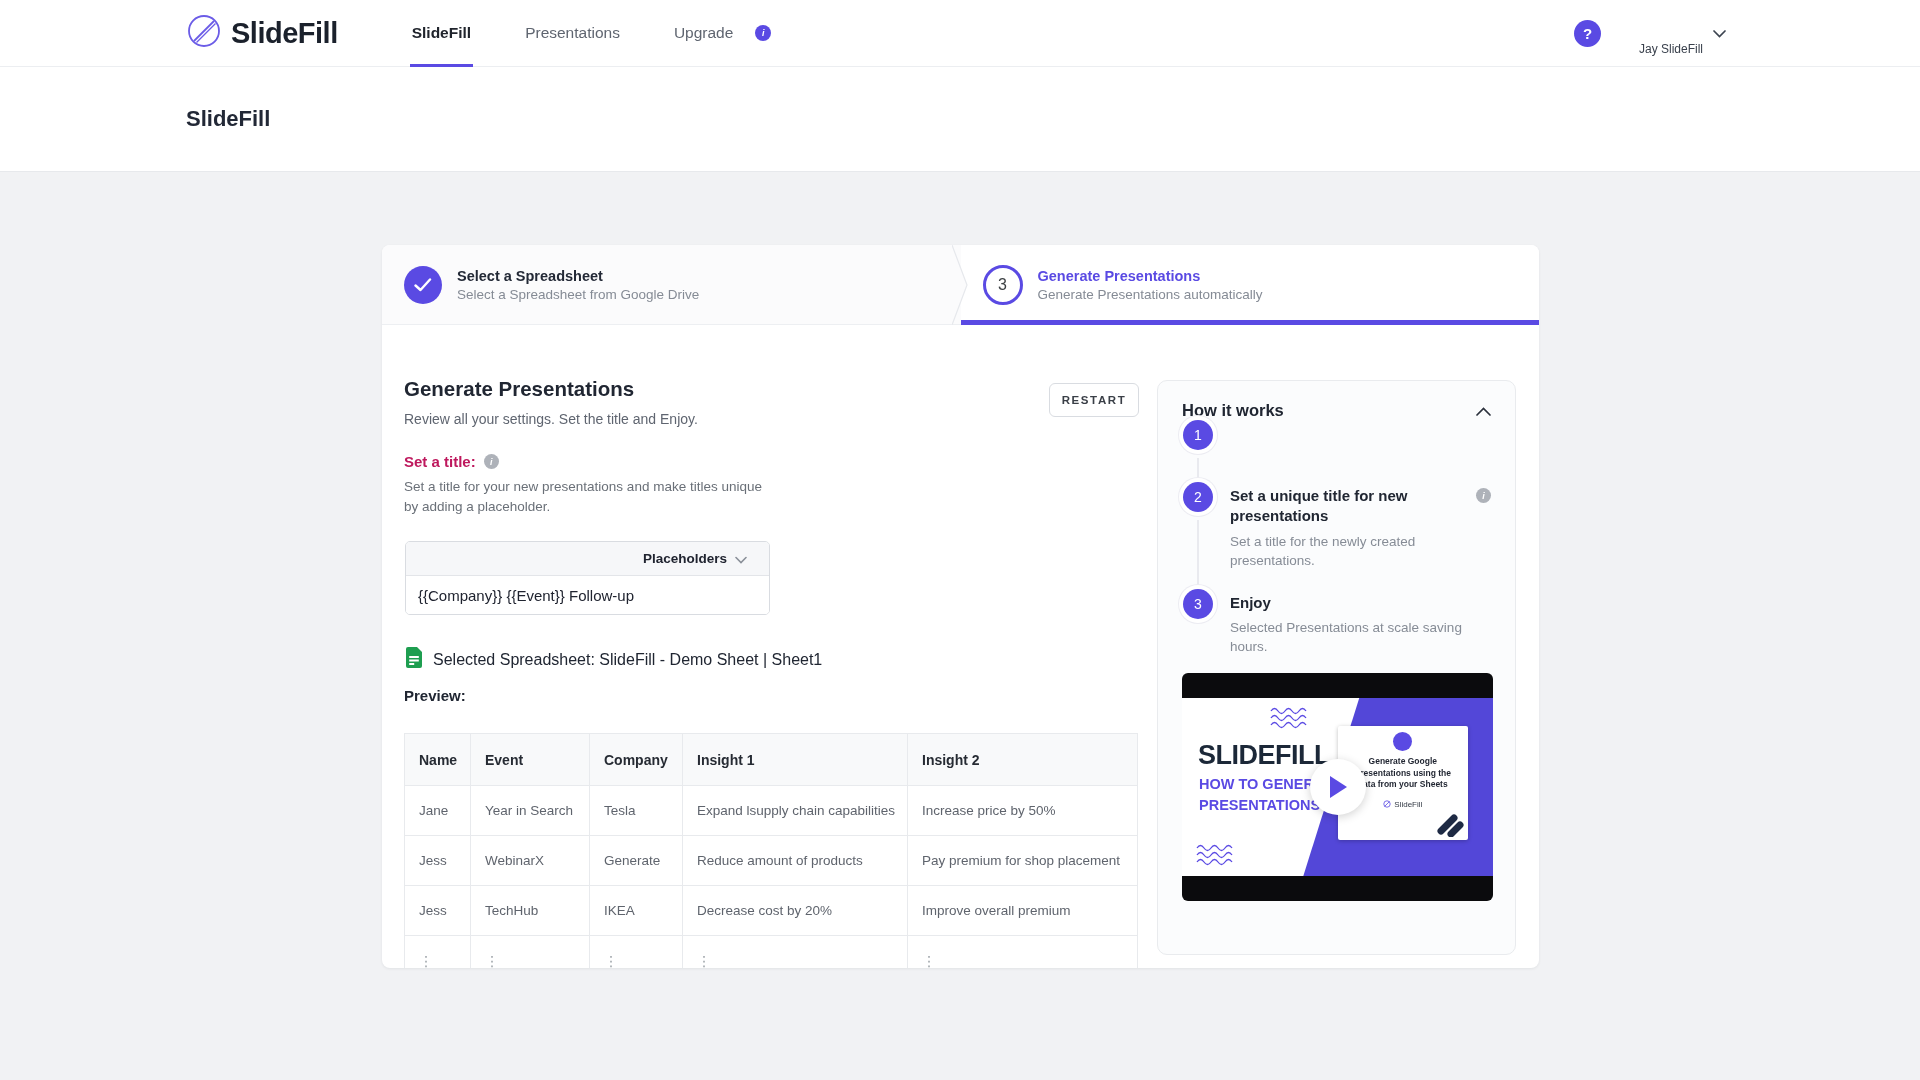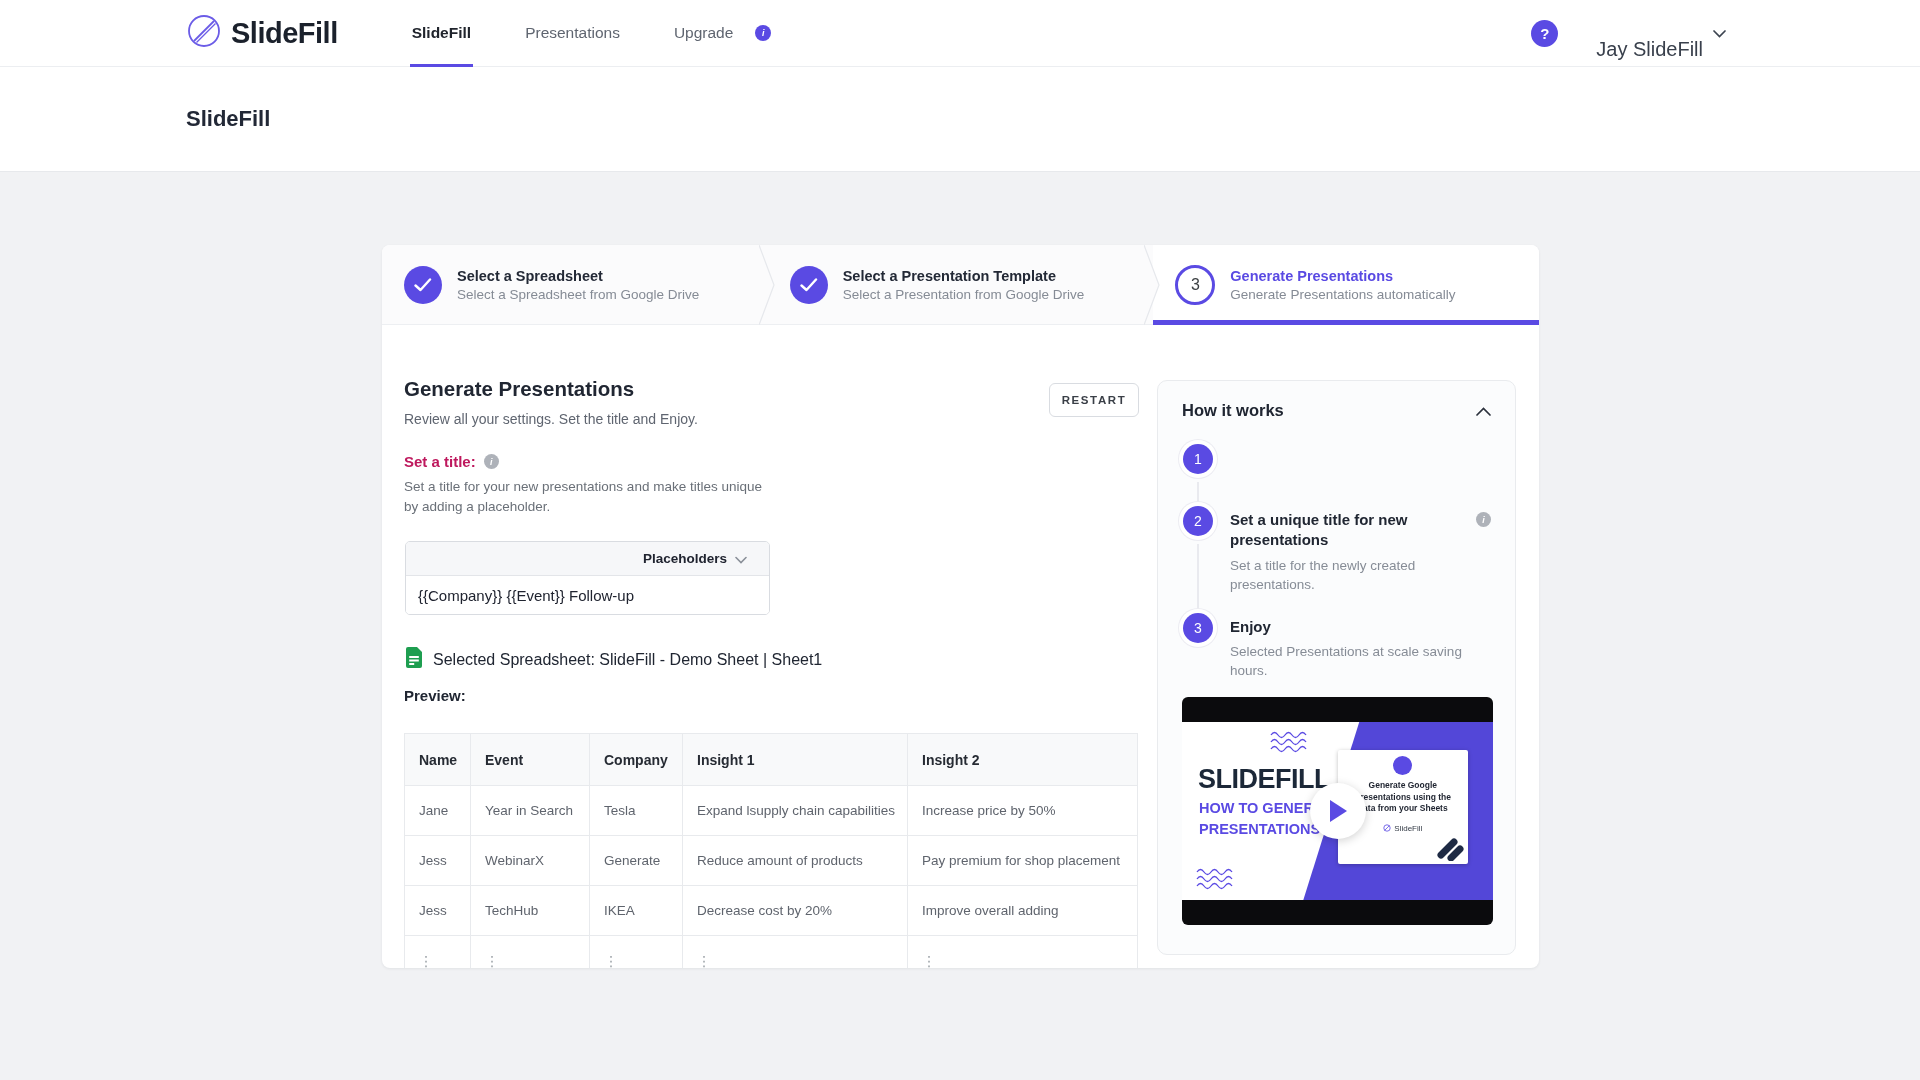--- a/index.html
+++ b/index.html
@@ -33,21 +33,21 @@
     color:#fff; font-size:9px; font-weight:700; display:flex;
     align-items:center; justify-content:center; font-style:italic;
   }
   .nav-right { margin-left:auto; margin-right:194px; display:flex; align-items:center; gap:38px; }
   .help-circle {
     width:27px; height:27px; border-radius:50%; background:#5a4ae3; color:#fff;
     font-size:15px; font-weight:700; display:flex; align-items:center; justify-content:center;
     cursor:pointer;
   }
   .user-menu { display:flex; align-items:center; gap:10px; cursor:pointer; }
-  .user-name { font-size:20px; color:#39404c;margin-top:32px; }
+  .user-name { font-size:12px; color:#39404c;margin-top:32px; }
 
   
   .page-header {
     position:absolute; top:67px; left:0; width:1920px; height:105px;
     background:#ffffff; border-bottom:1px solid #e7e9ec;
     display:flex; align-items:center; padding-left:186px;
   }
   .page-title { font-size:22px; font-weight:700; color:#222836; }
 
   
@@ -133,21 +133,21 @@
   }
   .data-table td { height:50px; font-size:13.5px; color:#5f646d; background:#fff; }
   .data-table tr.dots td { color:#9aa0a6; font-size:14px; }
 
   
   .hiw-card {
     position:absolute; left:775px; top:135px; width:359px; height:575px;
     background:#fbfcfd; border:1px solid #e9ebee; border-radius:10px;
     padding:20px 24px; overflow:hidden;
   }
-  .hiw-head { display:flex; align-items:center; justify-content:space-between; margin-bottom:24px; }
+  .hiw-head { display:flex; align-items:center; justify-content:space-between; }
   .hiw-title { font-size:16.5px; font-weight:700; color:#202632; }
   .hiw-step { display:flex; gap:16px; }
   .rail { display:flex; flex-direction:column; align-items:center; width:32px; flex-shrink:0; }
   .rail-circle {
     width:30px; height:30px; border-radius:50%; background:#5a4ae3; color:#fff;
     font-size:14px; display:flex; align-items:center; justify-content:center;
     box-shadow:0 0 0 4px #ffffff, 0 0 0 5px #ececf2;
   }
   .rail-line { width:2px; flex:1; background:#e9eaef; margin-top:8px; min-height:24px; }
   .hiw-body { padding-top:4px; padding-bottom:18px; flex:1; }
@@ -231,34 +231,20 @@
   <div class="stepper">
     <div class="step">
       <div class="check-circle">
         <svg width="18" height="14" viewBox="0 0 18 14" fill="none">
             <path d="M1.5 7.5L6.5 12L16 1.5" stroke="#fff" stroke-width="2.4" stroke-linecap="round" stroke-linejoin="round"></path>
           </svg>
       </div>
       <div>
         <div class="step-title">Select a Spreadsheet</div>
         <div class="step-sub">Select a Spreadsheet from Google Drive</div>
-      </div>
-      <svg class="step-sep" viewBox="0 0 18 80">
-        <path d="M0 0 L15 40 L0 80" fill="#fbfbfc" stroke="#e6e8ec" stroke-width="1.2"></path>
-      </svg>
-    </div>
-    <div class="step">
-      <div class="check-circle">
-        <svg width="18" height="14" viewBox="0 0 18 14" fill="none">
-            <path d="M1.5 7.5L6.5 12L16 1.5" stroke="#fff" stroke-width="2.4" stroke-linecap="round" stroke-linejoin="round"></path>
-          </svg>
-      </div>
-      <div>
-        <div class="step-title">Select a Presentation Template</div>
-        <div class="step-sub">Select a Presentation from Google Drive</div>
       </div>
       <svg class="step-sep" viewBox="0 0 18 80">
         <path d="M0 0 L15 40 L0 80" fill="#fbfbfc" stroke="#e6e8ec" stroke-width="1.2"></path>
       </svg>
     </div>
     <div class="step active">
       <div class="num-circle">3</div>
       <div>
         <div class="step-title">Generate Presentations</div>
         <div class="step-sub">Generate Presentations automatically</div>
@@ -334,21 +320,21 @@
           <td>WebinarX</td>
           <td>Generate</td>
           <td>Reduce amount of products</td>
           <td>Pay premium for shop placement</td>
         </tr>
         <tr>
           <td>Jess</td>
           <td>TechHub</td>
           <td>IKEA</td>
           <td>Decrease cost by 20%</td>
-          <td>Improve overall adding</td>
+          <td>Improve overall premium</td>
         </tr>
         <tr class="dots">
           <td>⋮</td>
           <td>⋮</td>
           <td>⋮</td>
           <td>⋮</td>
           <td>⋮</td>
         </tr>
       </tbody>
     </table>

